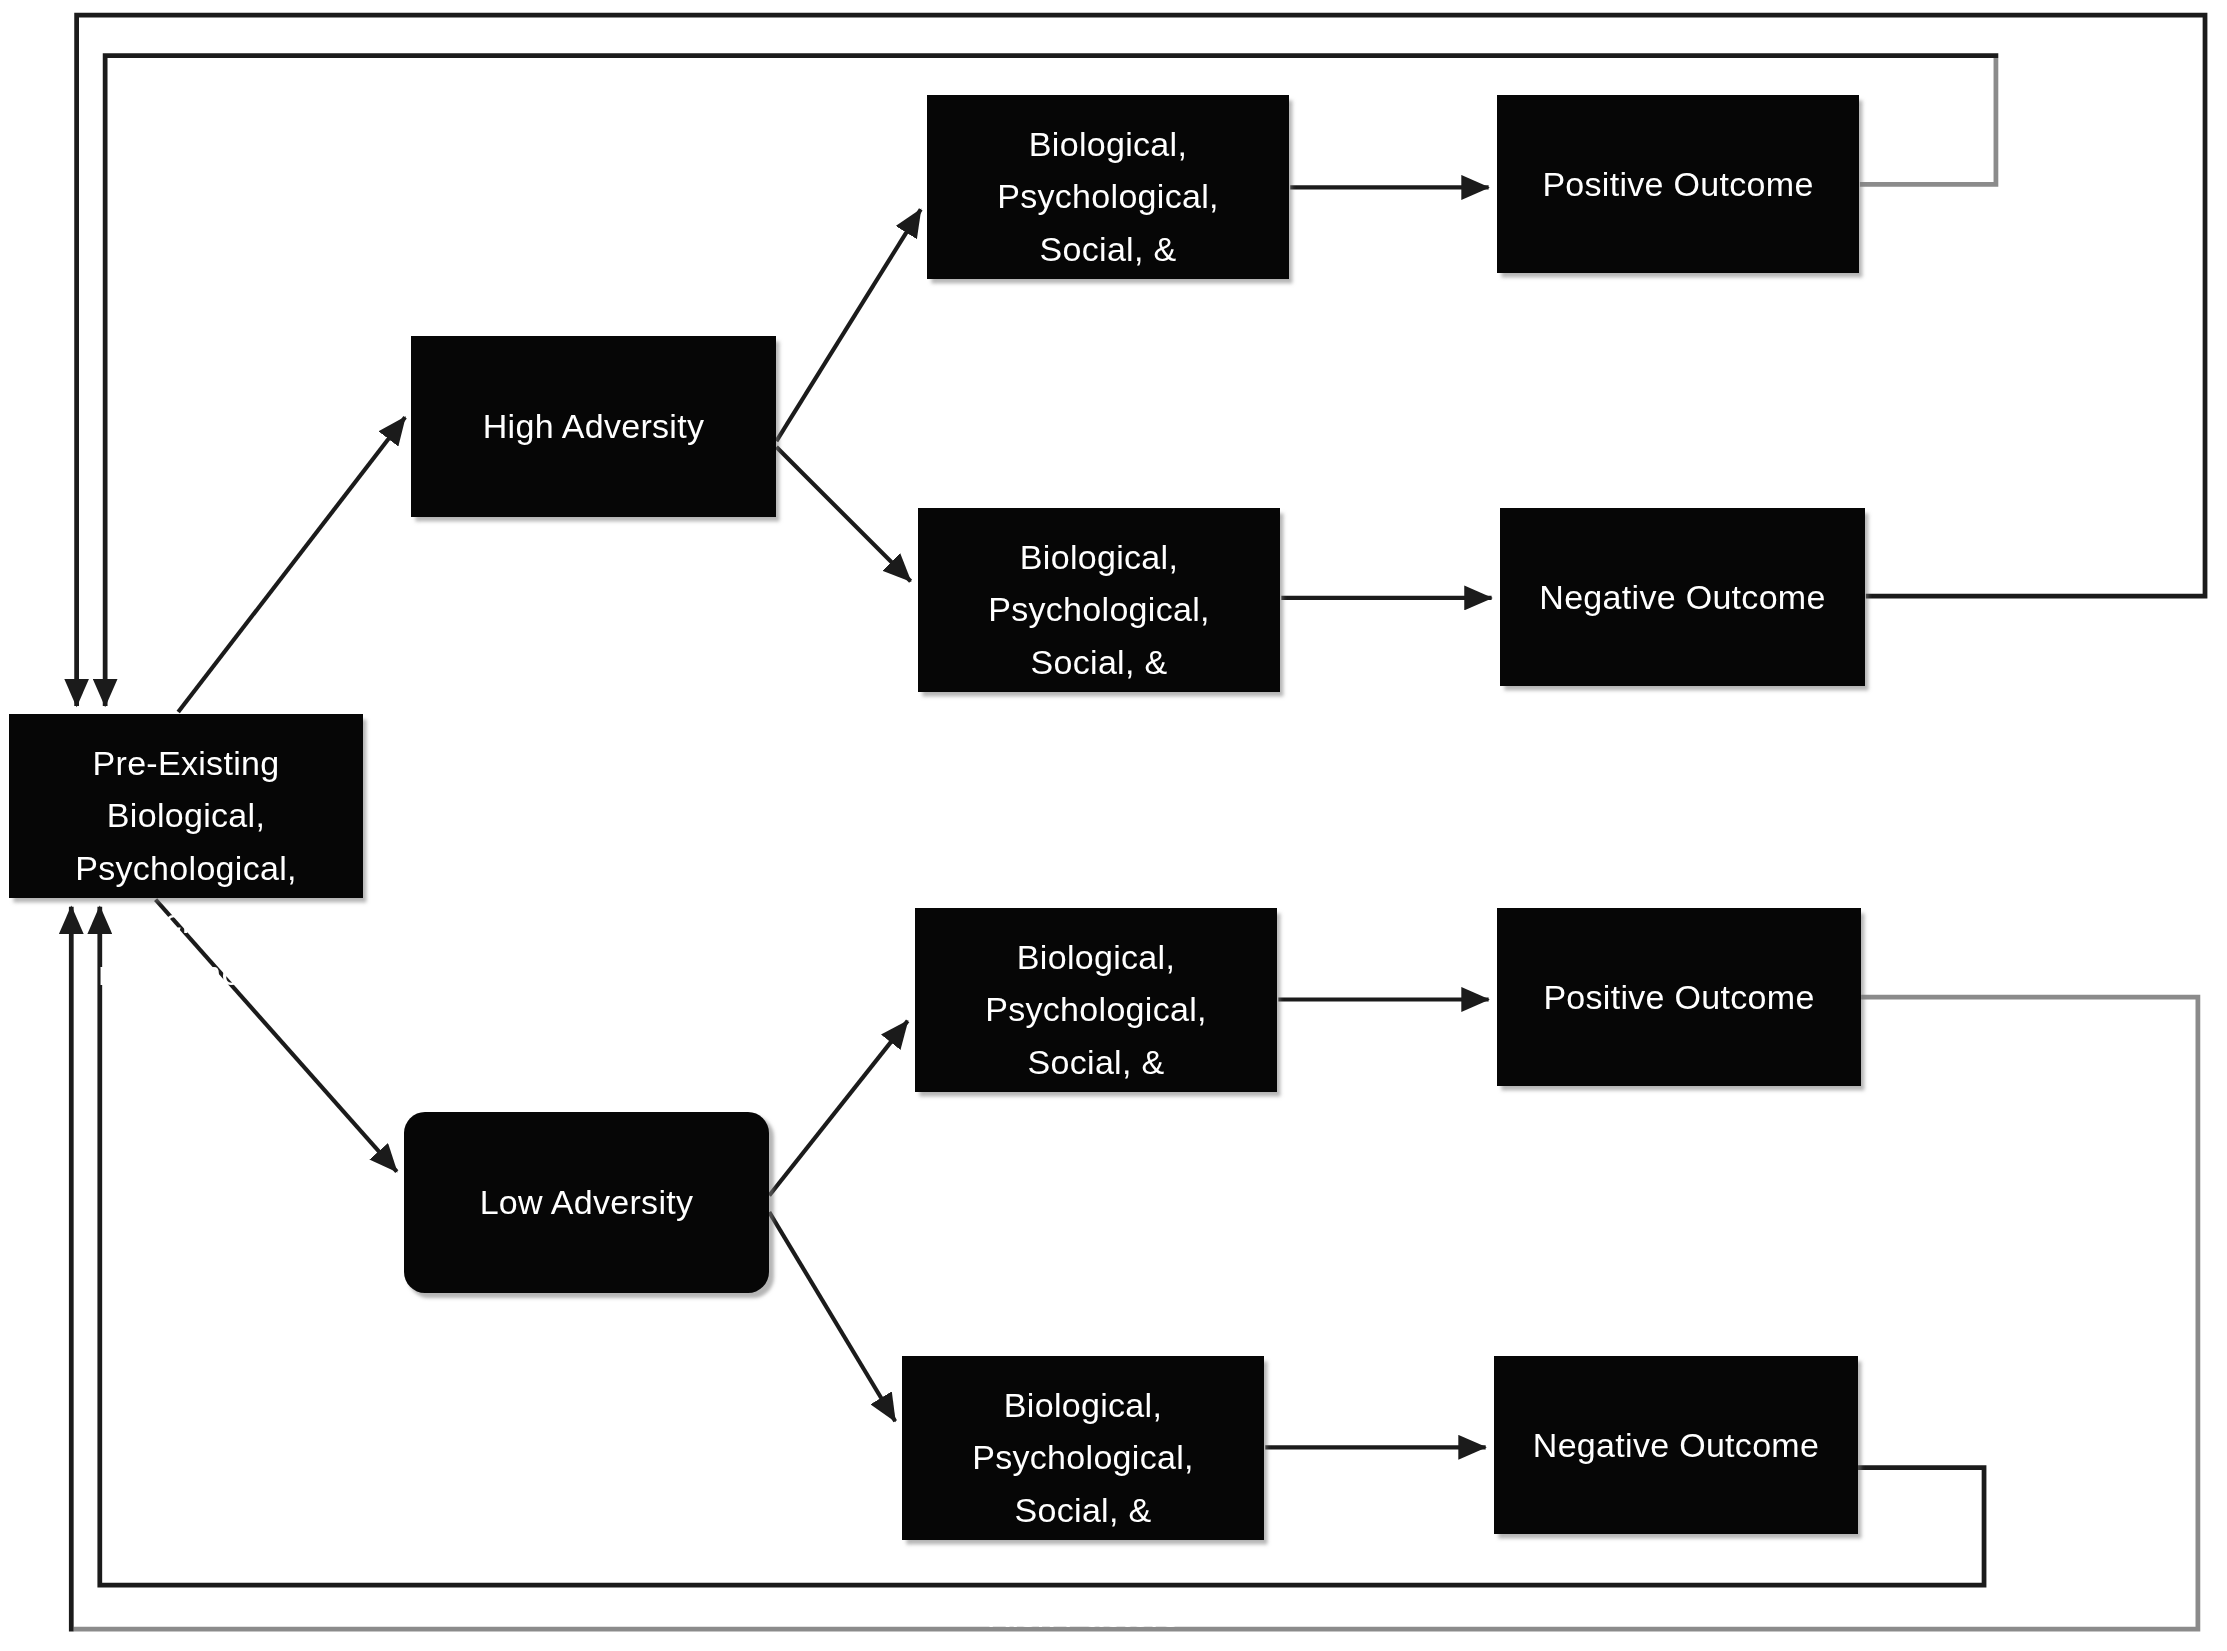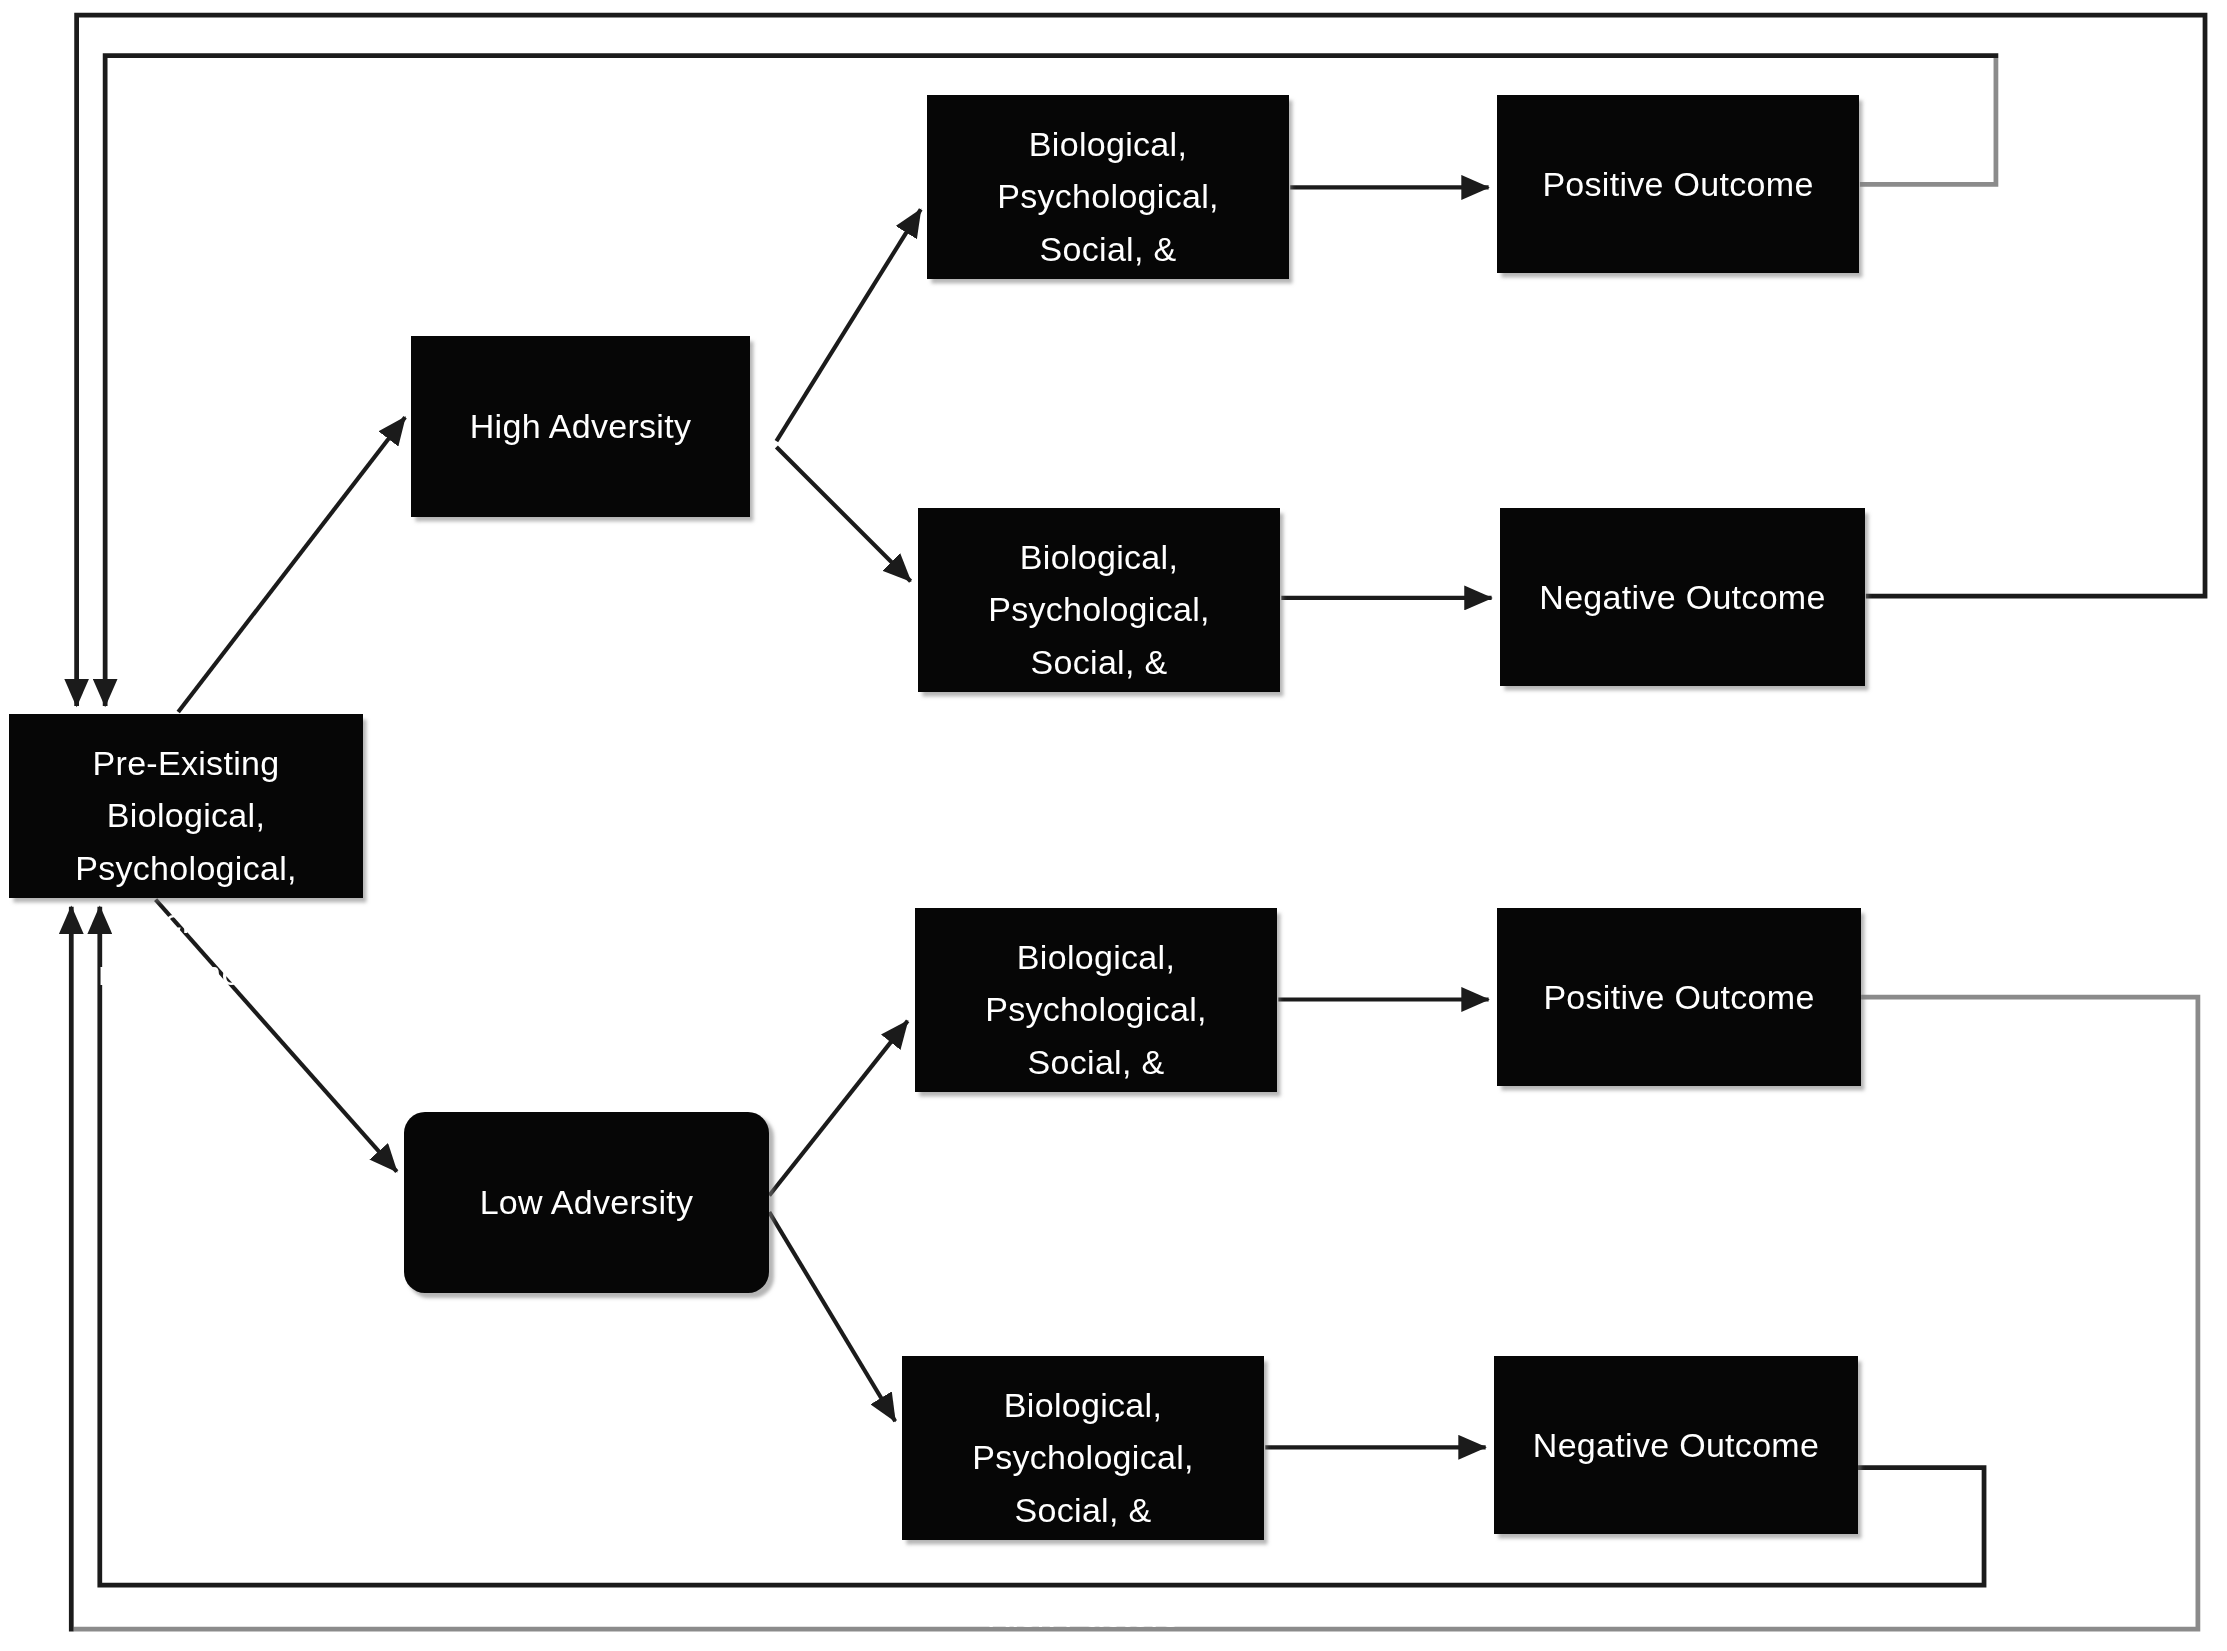--- a/index.html
+++ b/index.html
@@ -43,21 +43,21 @@
   .node .node-label{
     white-space:pre-line;
     font-size:34px;
     line-height:1.55;
     letter-spacing:0.3px;
   }
   .single{align-items:center;}
   .multi{align-items:flex-start;padding:22.6px 16.6px 0 16.6px;}
   
   .n-ctx  {left:9px;  top:714px; width:354px; height:184px;}
-  .n-high {left:411px; top:336px;  width:339px; height:181px;}
+  .n-high {left:411px; top:336px;  width:365px; height:181px;}
   .n-low  {left:404px; top:1112px; width:365px; height:181px;border-radius:21px;}
   .n-resh {left:927px;top:95px;  width:362px; height:184px;}
   .n-riskh{left:918px;top:508px;  width:362px; height:184px;}
   .n-posh {left:1497px;top:95px;  width:362px; height:178px;}
   .n-negh {left:1500px;top:508px;  width:365px; height:178px;}
   .n-resl {left:915px;top:908px; width:362px; height:184px;}
   .n-posl {left:1497px;top:908px; width:364px; height:178px;}
   .n-riskl{left:902px;top:1356px; width:362px; height:184px;}
   .n-negl {left:1494px;top:1356px; width:364px; height:178px;}
 </style>

